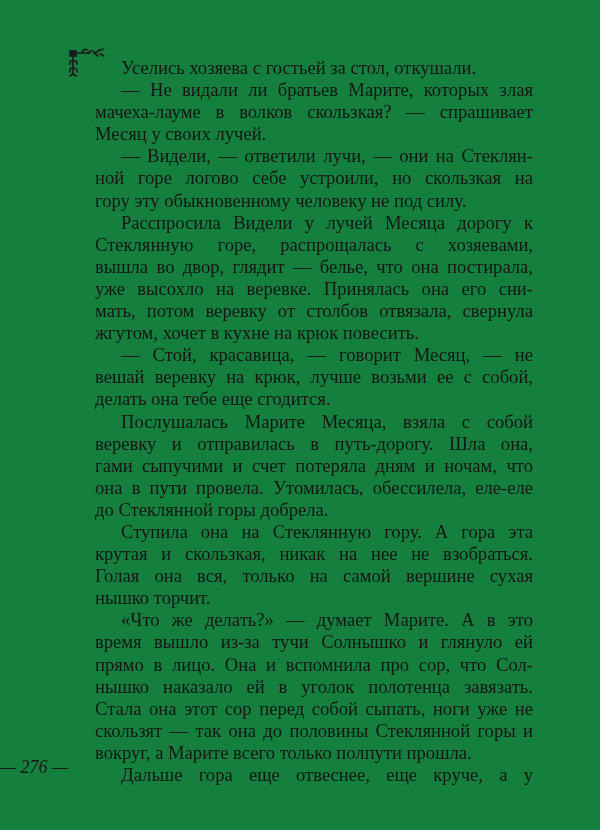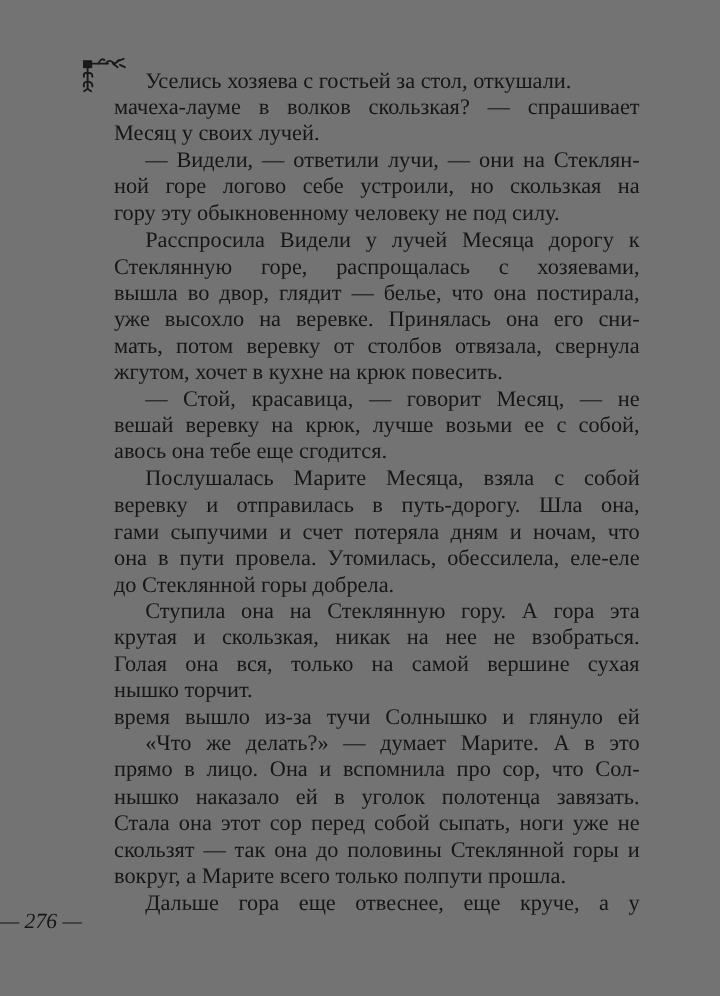--- a/index.html
+++ b/index.html
@@ -1,17 +1,17 @@
 <!DOCTYPE html>
 <html><head>
 <meta charset="utf-8">
 <style>
   html, body { margin:0; padding:0; background:#ffffff; }
   body { width:600px; height:830px; position:relative; overflow:hidden; }
-  .page { position:absolute; left:0; top:0; width:600px; height:830px; background:#737373; }
+  .page { position:absolute; left:0; top:0; width:600px; height:830px; background:#15803d; }
   .ornament { position:absolute; left:68px; top:44px; width:40px; height:36px; }
   .text {
     position:absolute; left:95px; top:57px; width:438px;
     font-family: "Liberation Serif", "DejaVu Serif", serif;
     font-size:18.6px; line-height:22.1px; color:#161616;
   }
   .line { display:block; white-space:nowrap; text-align:justify; text-align-last:justify; height:22.1px; }
   .line.last { text-align-last:left; }
   .line.indent { padding-left:26px; }
   .folio {
@@ -35,51 +35,52 @@
       <path d="M5 17 q-4 -1 -3 3 M5 17 q4 -1 4 3"></path>
       <path d="M5 24 q-4 0 -3 4 M5 24 q4 0 4 4"></path>
       <path d="M2 32 l3 -2 l3 2"></path>
     </g>
   </svg>
 
   <div class="text">
 
     <span class="line indent last">Уселись хозяева с гостьей за стол, откушали.</span>
 
+    <span class="line indent">— Не видали ли братьев Марите, которых злая</span>
     <span class="line">мачеха-лауме в волков скользкая? — спрашивает</span>
     <span class="line last">Месяц у своих лучей.</span>
 
     <span class="line indent">— Видели, — ответили лучи, — они на Стеклян-</span>
     <span class="line">ной горе логово себе устроили, но скользкая на</span>
     <span class="line last">гору эту обыкновенному человеку не под силу.</span>
 
     <span class="line indent">Расспросила Видели у лучей Месяца дорогу к</span>
     <span class="line">Стеклянную горе, распрощалась с хозяевами,</span>
     <span class="line">вышла во двор, глядит — белье, что она постирала,</span>
     <span class="line">уже высохло на веревке. Принялась она его сни-</span>
     <span class="line">мать, потом веревку от столбов отвязала, свернула</span>
     <span class="line last">жгутом, хочет в кухне на крюк повесить.</span>
 
     <span class="line indent">— Стой, красавица, — говорит Месяц, — не</span>
     <span class="line">вешай веревку на крюк, лучше возьми ее с собой,</span>
-    <span class="line last">авось она тебе еще сгодится.</span>
+    <span class="line last">делать она тебе еще сгодится.</span>
 
     <span class="line indent">Послушалась Марите Месяца, взяла с собой</span>
     <span class="line">веревку и отправилась в путь-дорогу. Шла она,</span>
     <span class="line">гами сыпучими и счет потеряла дням и ночам, что</span>
     <span class="line">она в пути провела. Утомилась, обессилела, еле-еле</span>
     <span class="line last">до Стеклянной горы добрела.</span>
 
     <span class="line indent">Ступила она на Стеклянную гору. А гора эта</span>
     <span class="line">крутая и скользкая, никак на нее не взобраться.</span>
     <span class="line">Голая она вся, только на самой вершине сухая</span>
     <span class="line last">нышко торчит.</span>
 
+    <span class="line indent">«Что же делать?» — думает Марите. А в это</span>
     <span class="line">время вышло из-за тучи Солнышко и глянуло ей</span>
-    <span class="line indent">«Что же делать?» — думает Марите. А в это</span>
     <span class="line">прямо в лицо. Она и вспомнила про сор, что Сол-</span>
     <span class="line">нышко наказало ей в уголок полотенца завязать.</span>
     <span class="line">Стала она этот сор перед собой сыпать, ноги уже не</span>
     <span class="line">скользят — так она до половины Стеклянной горы и</span>
     <span class="line last">вокруг, а Марите всего только полпути прошла.</span>
 
     <span class="line indent">Дальше гора еще отвеснее, еще круче, а у</span>
 
   </div>
 

